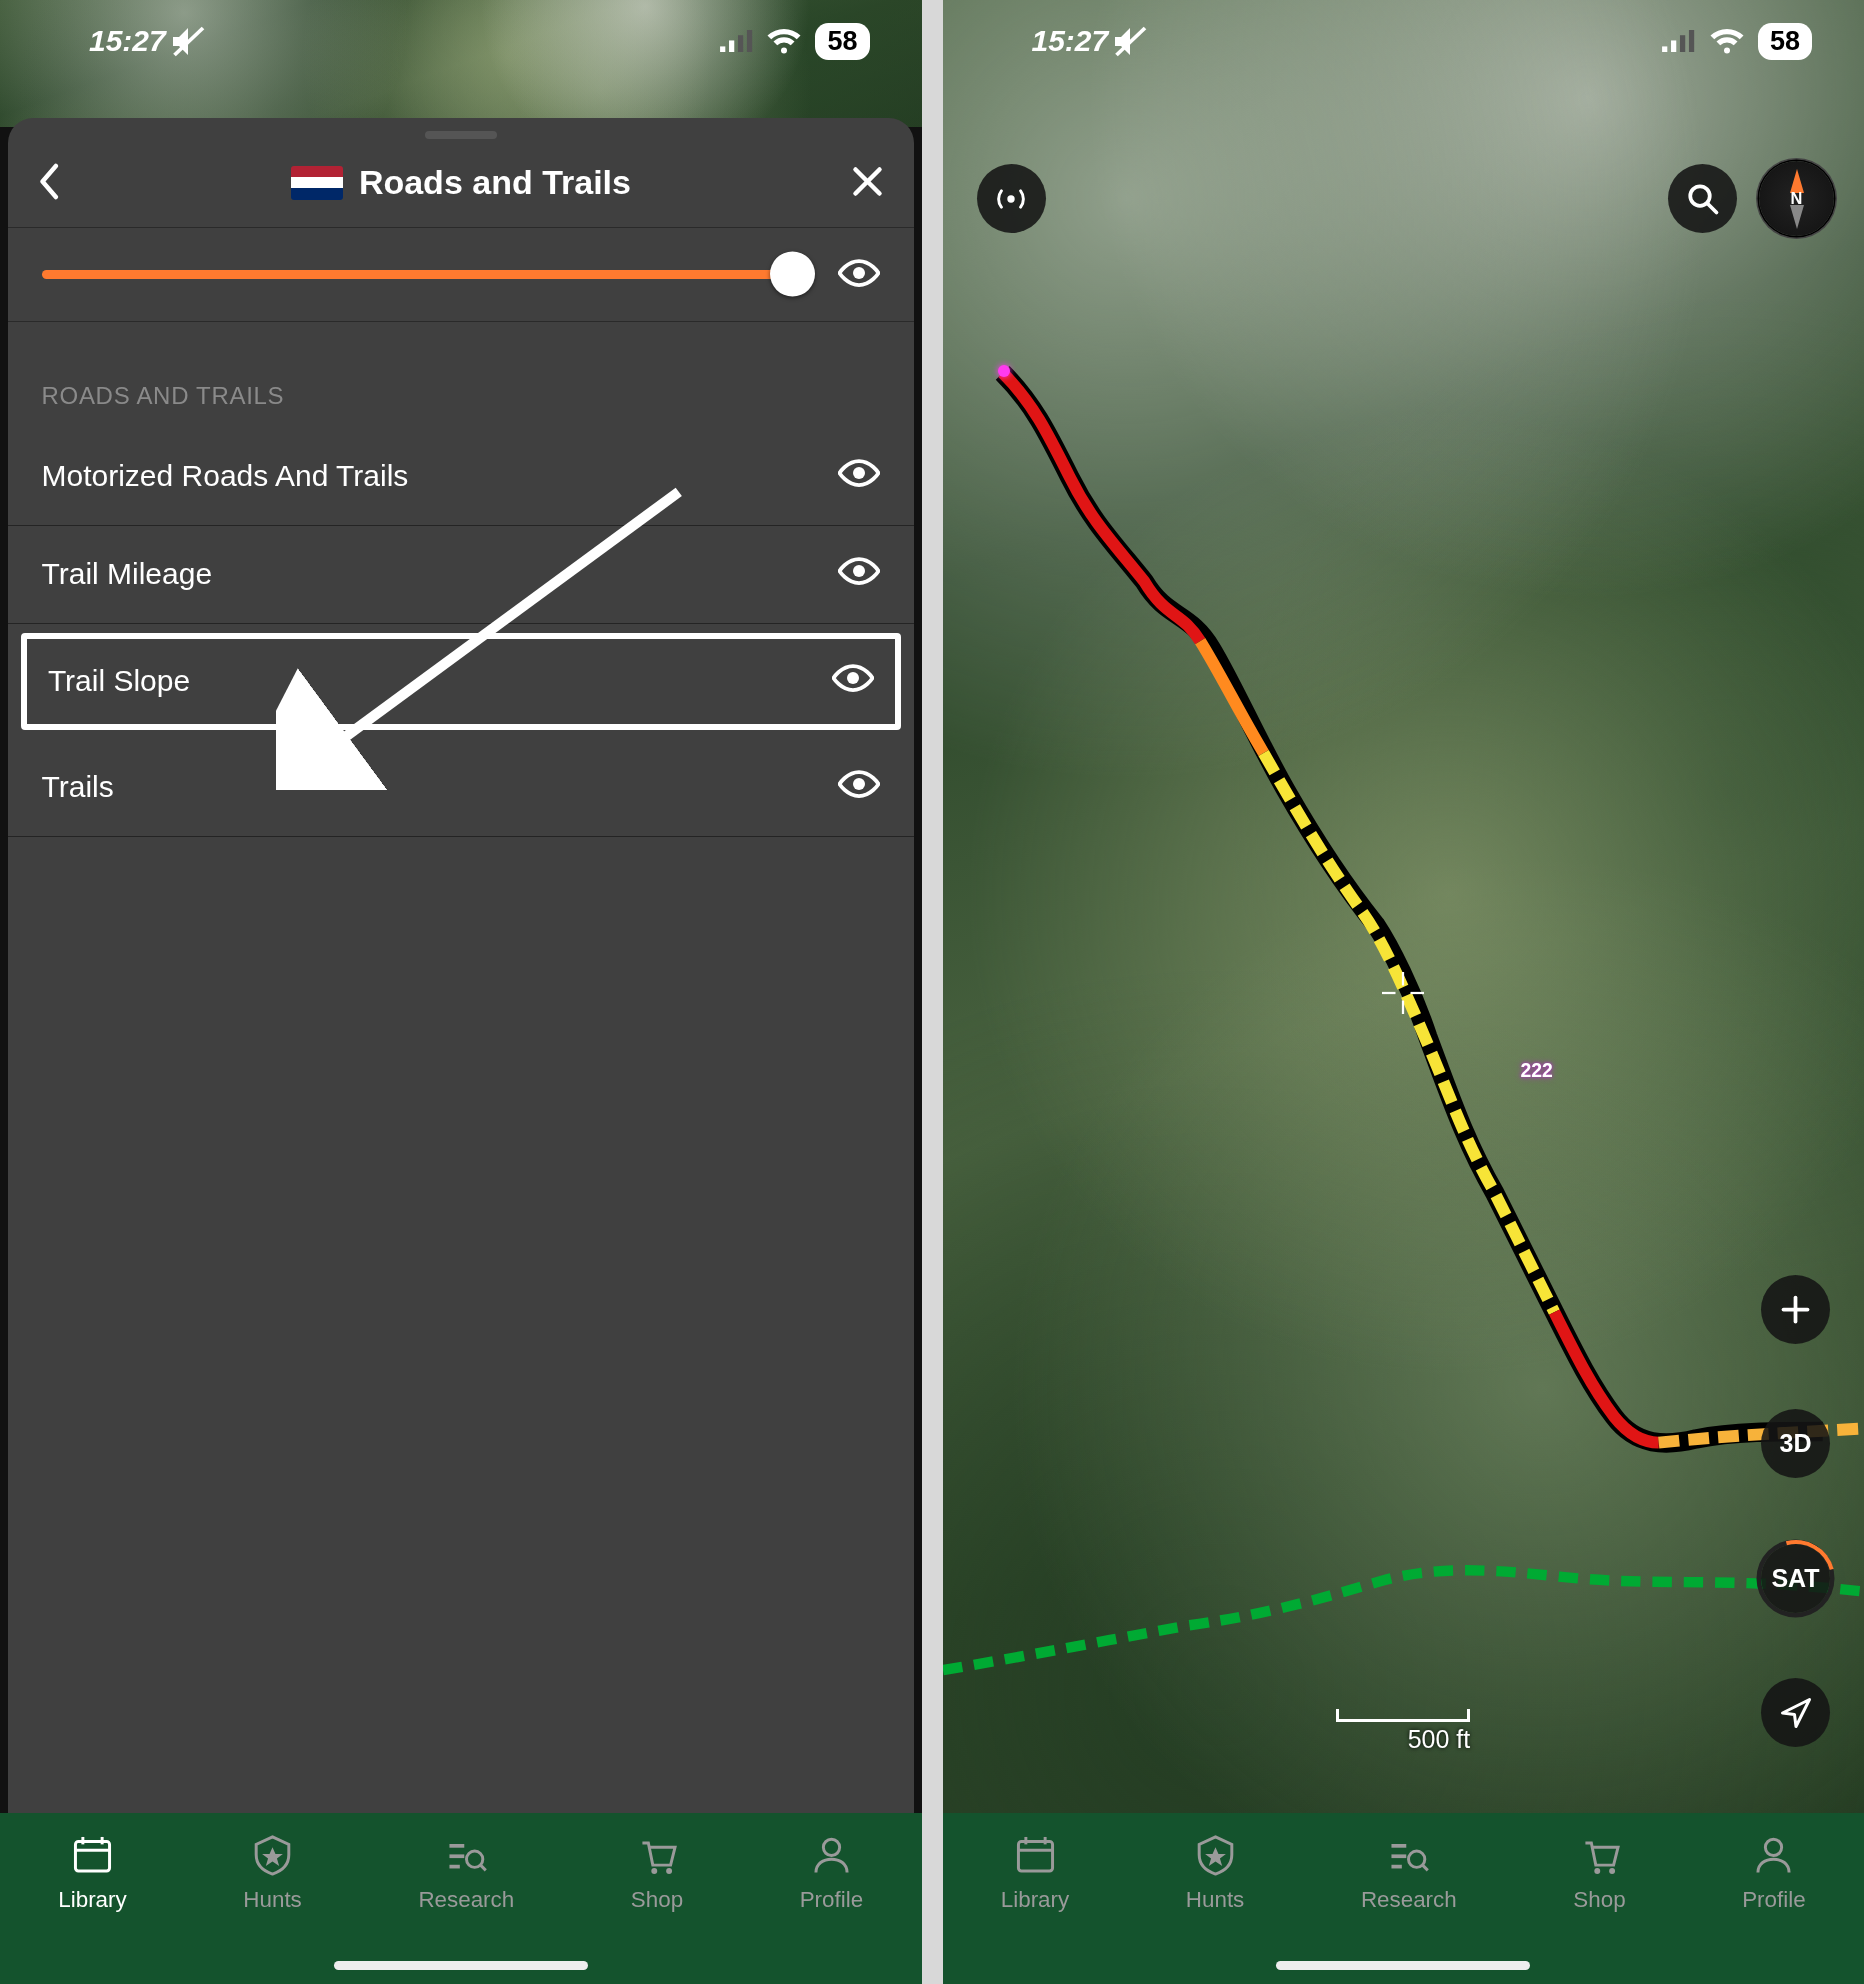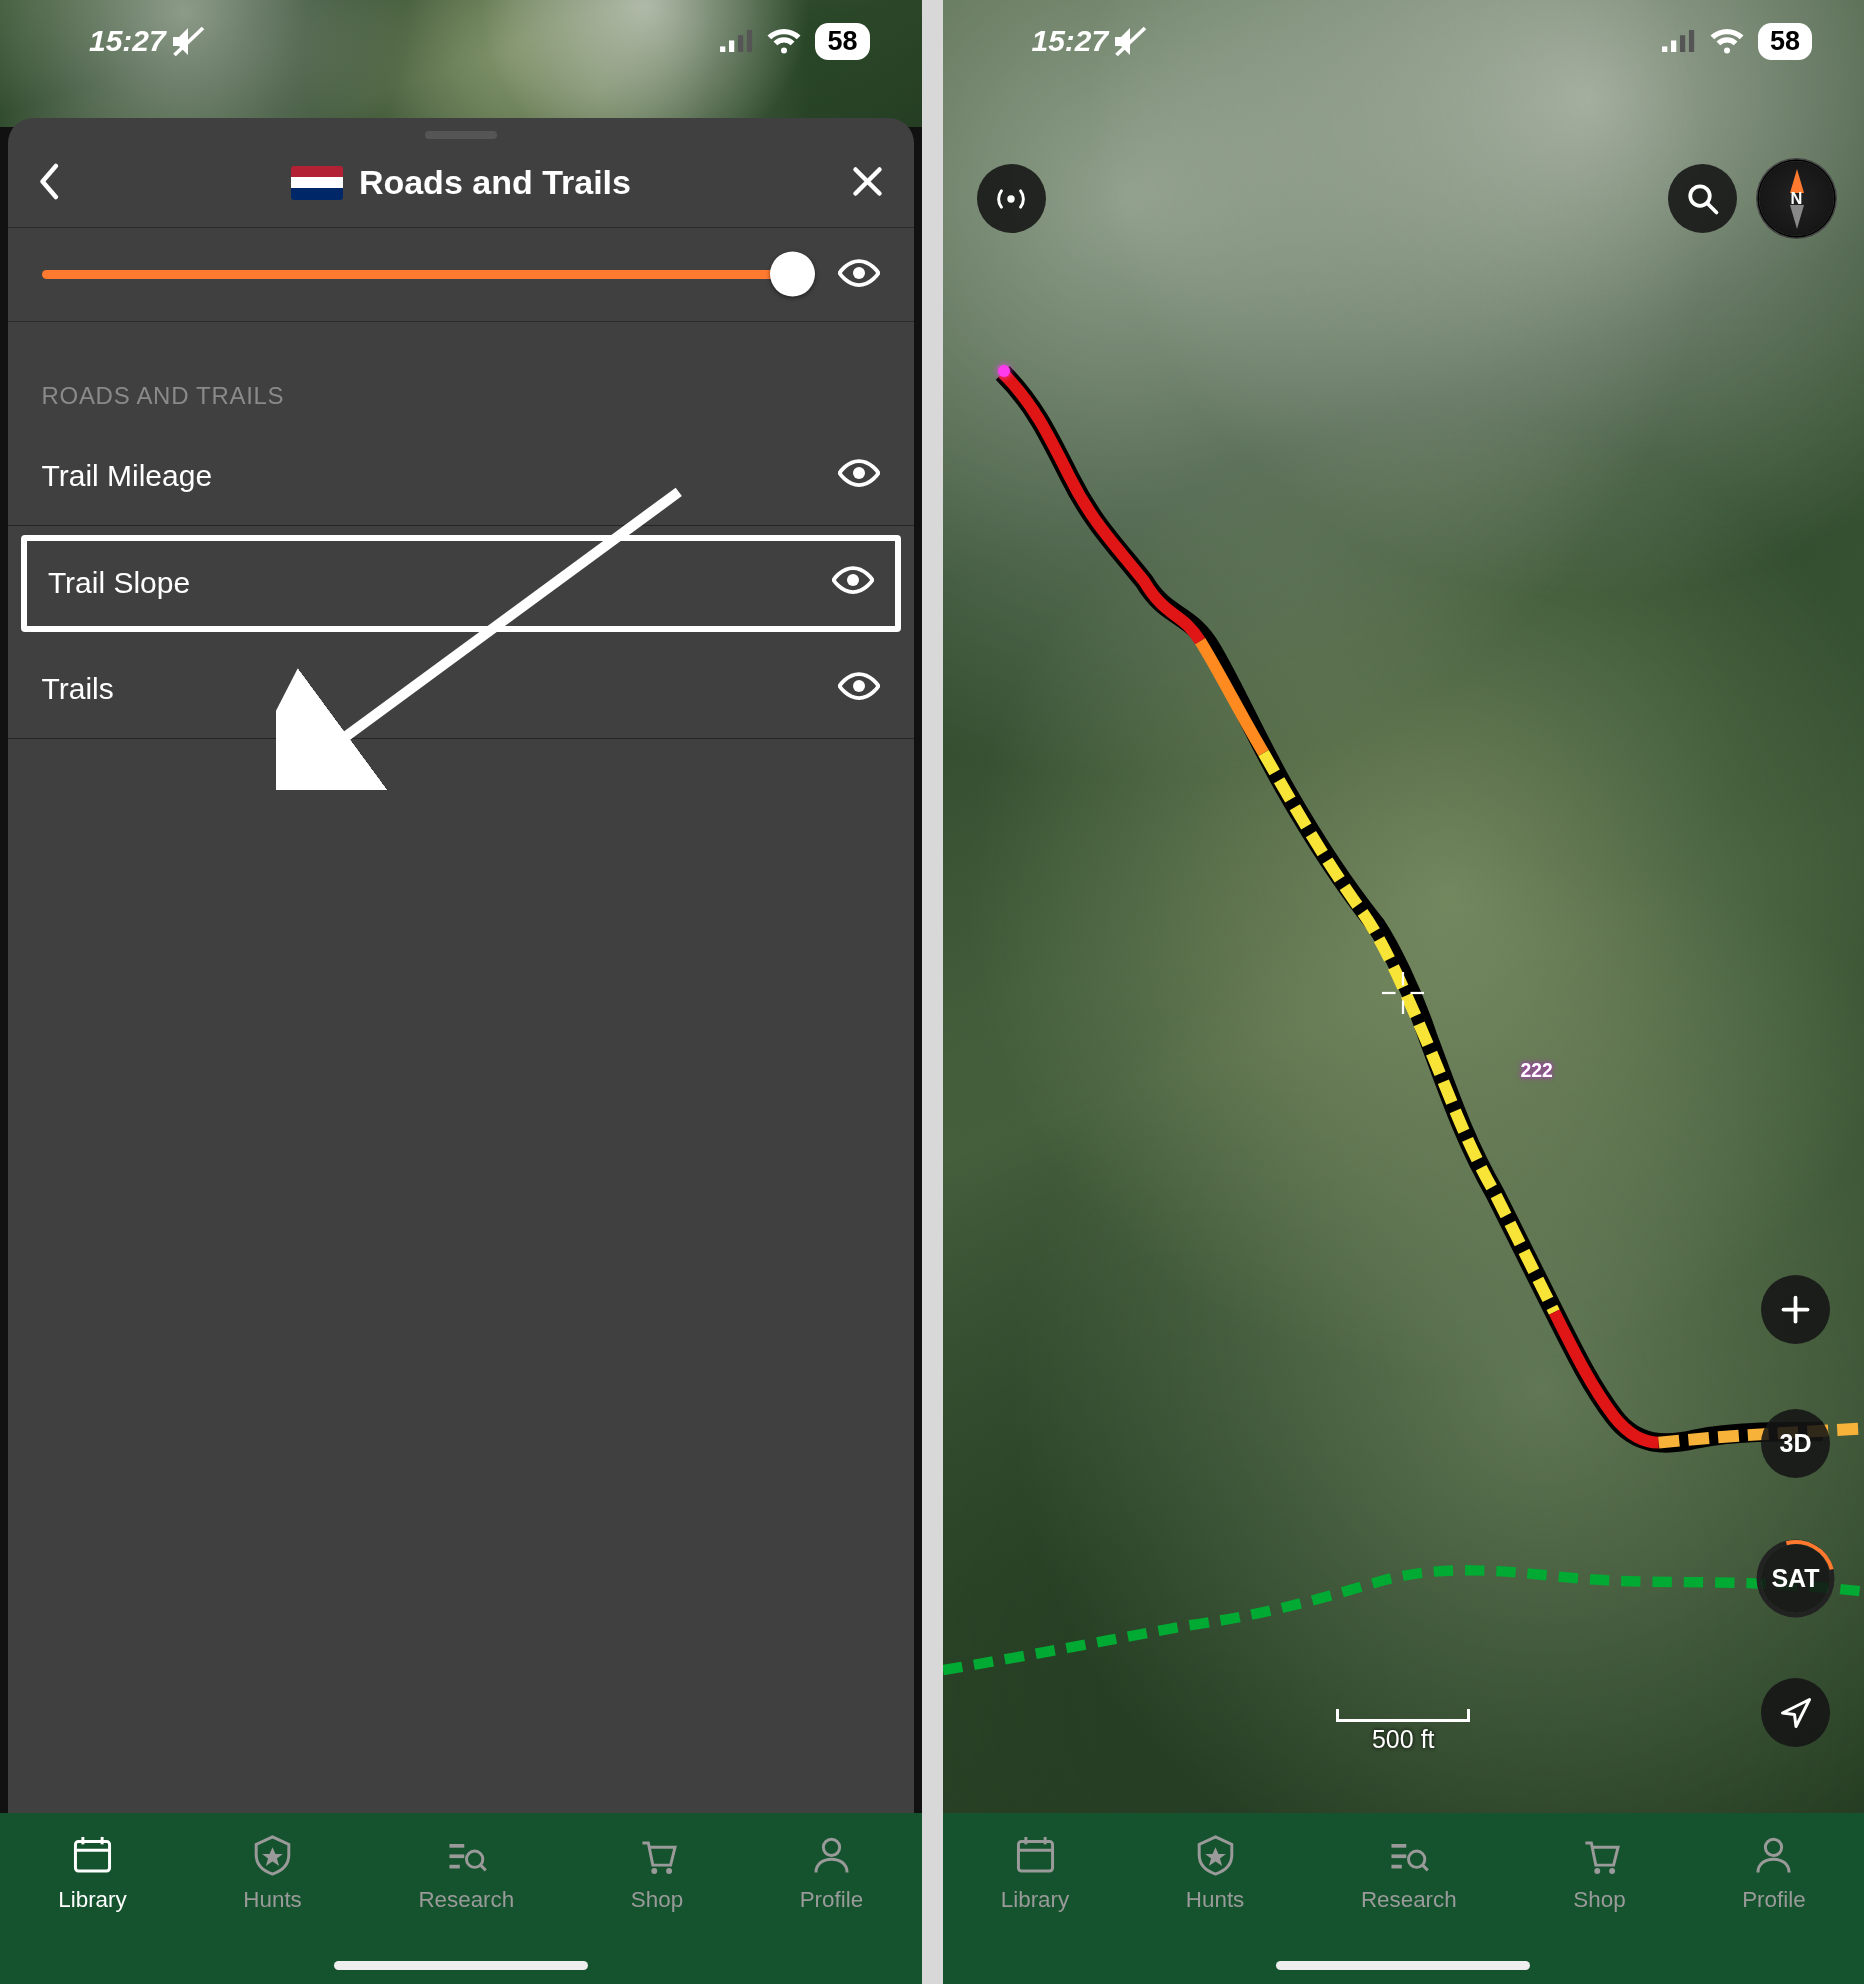--- a/index.html
+++ b/index.html
@@ -129,21 +129,21 @@
     transform:rotate(30deg);
   }
 
   .crosshair {
     position:absolute; left:50%; top:50%; transform:translate(-50%,-50%);
     z-index:25; pointer-events:none;
   }
 
   .scalebar {
     position:absolute; left:50%; transform:translateX(-50%); bottom:231px;
-    color:#fff; font-size:25px; text-align:center; z-index:25;
+    color:#fff; font-size:25px; text-align:right; z-index:25;
     text-shadow:0 0 4.5px #000;
   }
   .scalebar .bar { width:134px; height:13.4px; border:3px solid #fff; border-top:none; margin:0 auto 3px; }
 
   .trail-marker {
     position:absolute; color:#fff; font-size:19.4px; font-weight:700;
     text-shadow:0 0 3px #b030c0, 0 0 6px #b030c0; z-index:26;
   }
   .trail-dot {
     position:absolute; width:12px; height:12px; border-radius:50%;
@@ -220,20 +220,27 @@
           <svg viewBox="0 0 56 40">
               <path d="M28 4C12 4 2 20 2 20s10 16 26 16 26-16 26-16S44 4 28 4z" fill="none" stroke="#fff" stroke-width="5"></path>
               <circle cx="28" cy="20" r="8" fill="#fff"></circle>
             </svg>
         </span>
       </div>
 
       <div class="section-label">ROADS AND TRAILS</div>
 
       <div class="layer-row">
+        <span>Motorized Roads And Trails</span>
+        <span class="eye-icon"><svg viewBox="0 0 56 40">
+              <path d="M28 4C12 4 2 20 2 20s10 16 26 16 26-16 26-16S44 4 28 4z" fill="none" stroke="#fff" stroke-width="5"></path>
+              <circle cx="28" cy="20" r="8" fill="#fff"></circle>
+            </svg></span>
+      </div>
+      <div class="layer-row">
         <span>Trail Mileage</span>
         <span class="eye-icon"><svg viewBox="0 0 56 40">
               <path d="M28 4C12 4 2 20 2 20s10 16 26 16 26-16 26-16S44 4 28 4z" fill="none" stroke="#fff" stroke-width="5"></path>
               <circle cx="28" cy="20" r="8" fill="#fff"></circle>
             </svg></span>
       </div>
       <div class="layer-row highlight">
         <span>Trail Slope</span>
         <span class="eye-icon"><svg viewBox="0 0 56 40">
               <path d="M28 4C12 4 2 20 2 20s10 16 26 16 26-16 26-16S44 4 28 4z" fill="none" stroke="#fff" stroke-width="5"></path>

